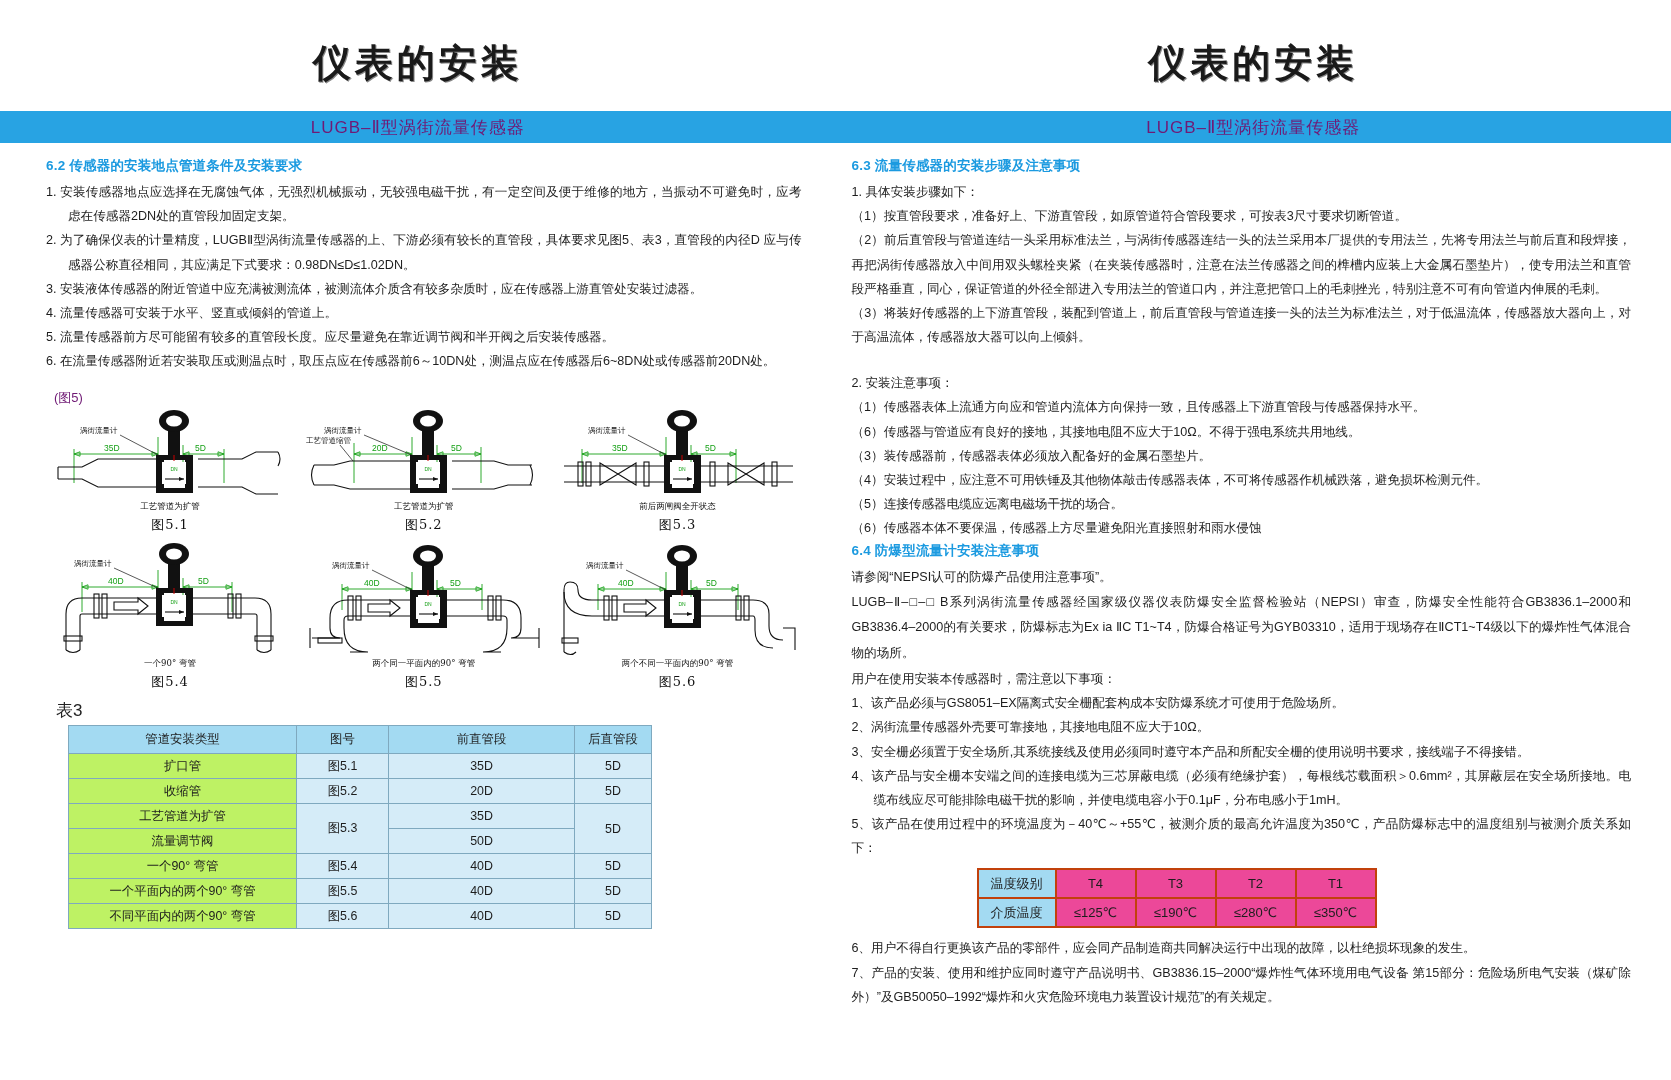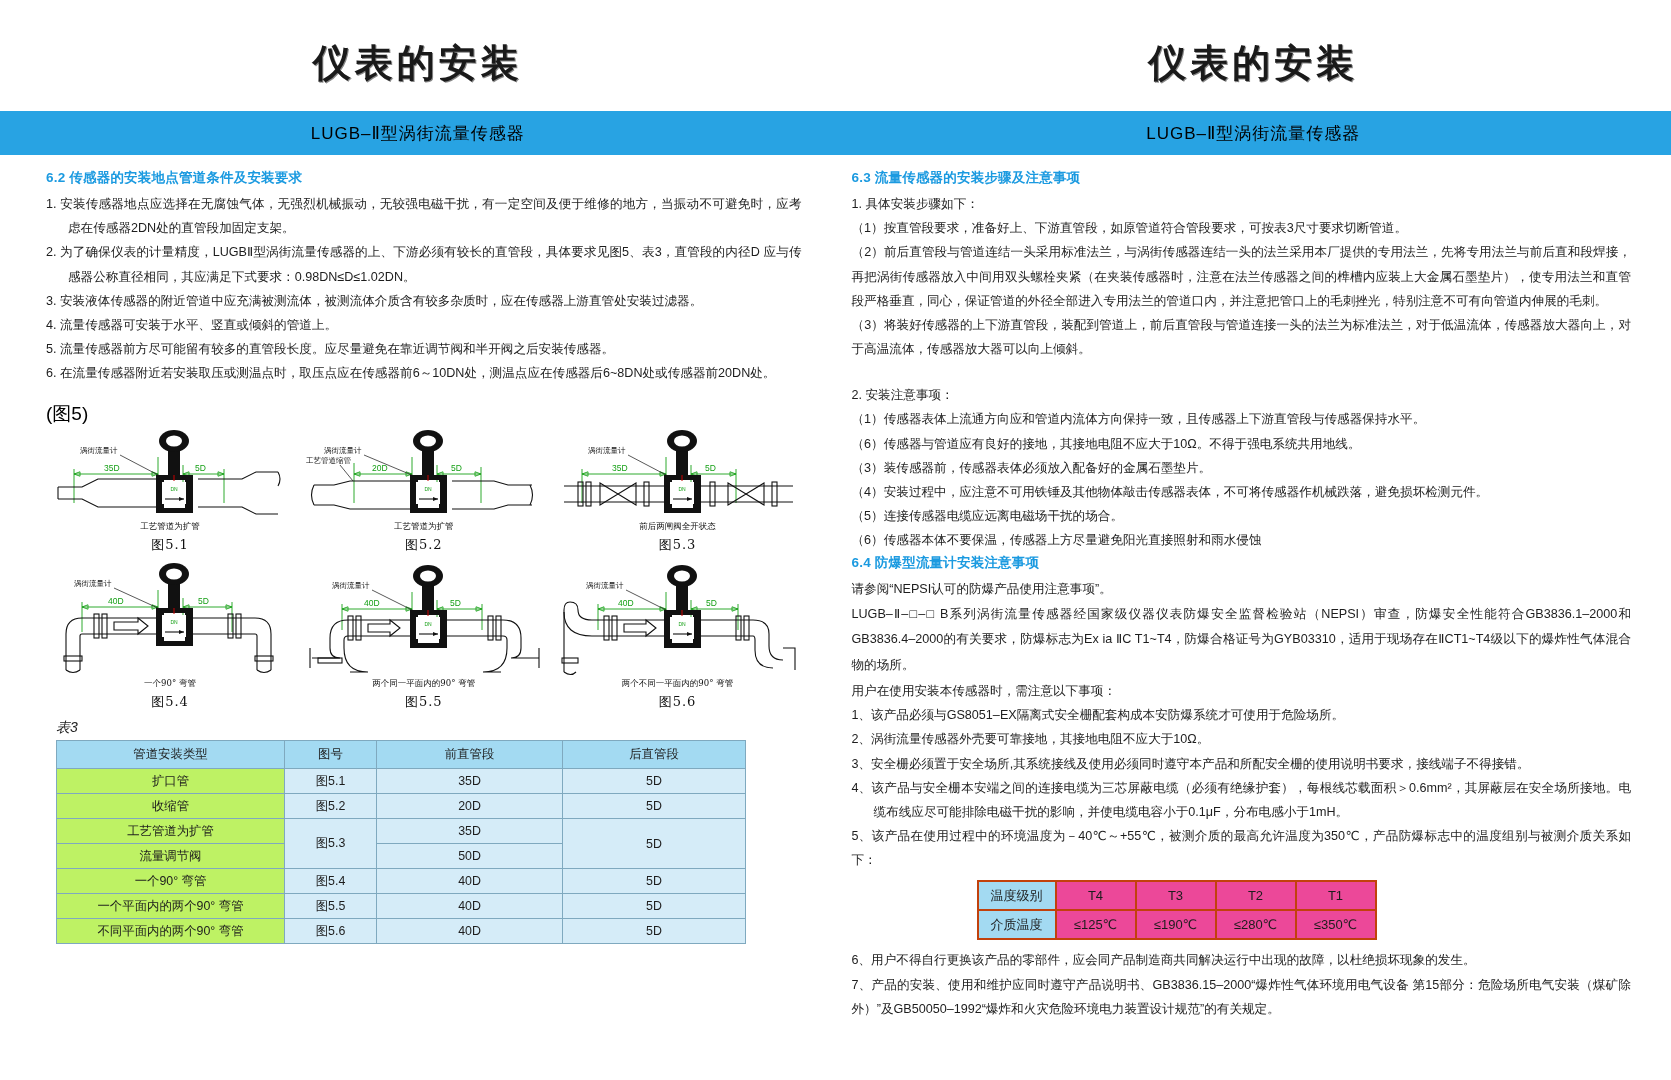--- a/index.html
+++ b/index.html
@@ -20,25 +20,25 @@
     font-weight: bold;
     font-size: 38px;
     letter-spacing: 4px;
     color: #1a1a1a;
     padding-top: 38px;
     padding-bottom: 22px;
     text-shadow: 1px 1px 0 #888;
   }
   .banner {
     background: #28a3e3;
-    height: 44px;
+    height: 32px;
     display: flex;
     align-items: center;
     justify-content: center;
-    color: #000000;
+    color: #701a75;
     font-size: 17px;
     letter-spacing: 1px;
   }
 
   
   .body-wrap { padding: 14px 34px 0 46px; }
   .body-wrap.right { padding: 14px 40px 0 16px; }
   .sect-head {
     color: #1b9ae0;
     font-size: 13.5px;
@@ -51,40 +51,40 @@
     font-size: 12.6px;
     color: #1d1d1d;
     line-height: 1.92;
     text-align: justify;
     margin-bottom: 0px;
   }
   p.item.hang { padding-left: 22px; text-indent: -22px; }
   p.item.plain { padding-left: 0; text-indent: 0; }
   .spacer-m { height: 22px; }
 
-  .fig-label { font-size: 19px; color: #000000; margin: 16px 0 2px 0; }
+  .fig-label { font-size: 13px; color: #701a75; margin: 16px 0 2px 8px; }
 
   
   .fig-row { display: flex; justify-content: space-between; padding: 0 6px; }
   .fig-cell { width: 236px; text-align: center; }
   .fig-cap-sub {
     font-family: "DejaVu Serif", "Liberation Serif", serif;
     font-size: 8.5px; color: #111; margin-top: -4px;
   }
   .fig-cap-main {
     font-family: "DejaVu Serif", "Liberation Serif", serif;
     font-size: 13px; color: #111; margin-top: 3px; letter-spacing: 1px;
   }
 
   
-  .tbl-label { font-size: 14px; color: #222; margin: 8px 0 3px 10px; font-style: italic; }
+  .tbl-label { font-size: 17px; color: #222; margin: 8px 0 3px 10px; }
   table.t3 {
     border-collapse: collapse;
-    width: 690px;
-    margin-left: 10px;
+    width: 584px;
+    margin-left: 22px;
     font-size: 12.4px;
     color: #1d1d1d;
   }
   table.t3 td, table.t3 th {
     border: 1px solid #7fa9bf;
     text-align: center;
     height: 25px;
     font-weight: normal;
   }
   table.t3 .c-type { background: #bef264; width: 228px; }

